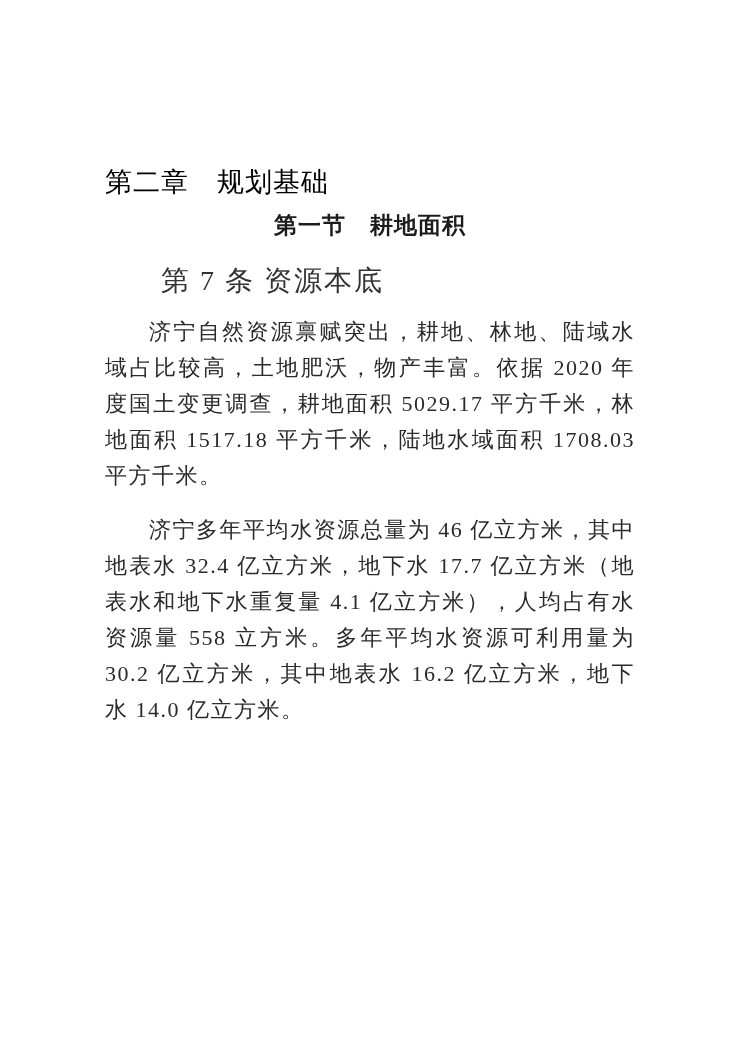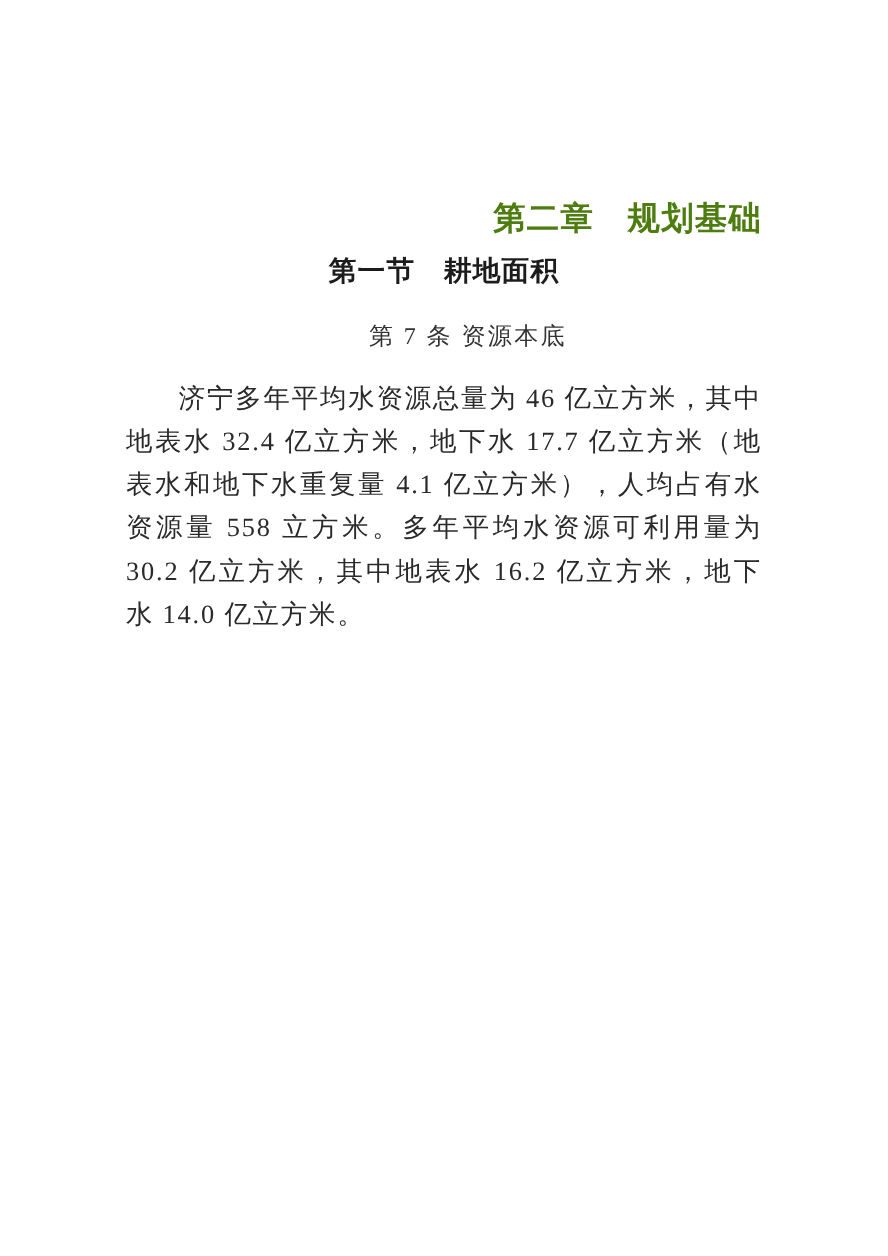--- a/index.html
+++ b/index.html
@@ -19,23 +19,23 @@
     box-sizing: border-box;
     width: 740px;
     height: 1047px;
     padding: 0 105px;
     position: relative;
   }
   .chapter-title {
     margin: 168px 0 0 0;
     font-size: 27px;
     line-height: 28px;
-    font-weight: bold;
-    text-align: right;
-    color: #4d7c0f;
+    font-weight: normal;
+    text-align: left;
+    color: #000000;
     letter-spacing: 1px;
     font-family: "Liberation Serif", "DejaVu Serif", serif;
   }
   p.body-par {
     margin: 0;
     font-size: 22px;
     line-height: 36px;
     letter-spacing: 1.5px;
     text-align: justify;
     text-justify: inter-character;
@@ -51,39 +51,39 @@
     font-size: 23px;
     line-height: 30px;
     font-weight: bold;
     text-align: center;
     color: #1c1c1c;
     font-family: "Liberation Sans", "DejaVu Sans", sans-serif;
     letter-spacing: 1px;
   }
   .article-heading {
     margin: 26px 0 0 0;
-    font-size: 20px;
+    font-size: 28px;
     line-height: 30px;
     font-weight: 500;
     text-indent: 2em;
     color: #333333;
     letter-spacing: 2px;
     font-family: "Liberation Serif", "DejaVu Serif", serif;
-    text-align: center;
   }
 </style>
 </head>
 <body>
 
 <div class="page">
 
   <h1 class="chapter-title">第二章　规划基础</h1>
 
 
   <h2 class="section-title">第一节　耕地面积</h2>
 
   <h3 class="article-heading">第 7 条 资源本底</h3>
 
+  <p class="body-par par-2">济宁自然资源禀赋突出，耕地、林地、陆域水域占比较高，土地肥沃，物产丰富。依据 2020 年度国土变更调查，耕地面积 5029.17 平方千米，林地面积 1517.18 平方千米，陆地水域面积 1708.03 平方千米。</p>
 
   <p class="body-par par-3">济宁多年平均水资源总量为 46 亿立方米，其中地表水 32.4 亿立方米，地下水 17.7 亿立方米（地表水和地下水重复量 4.1 亿立方米），人均占有水资源量 558 立方米。多年平均水资源可利用量为 30.2 亿立方米，其中地表水 16.2 亿立方米，地下水 14.0 亿立方米。</p>
 
 
 </div>
 
 </body></html>

